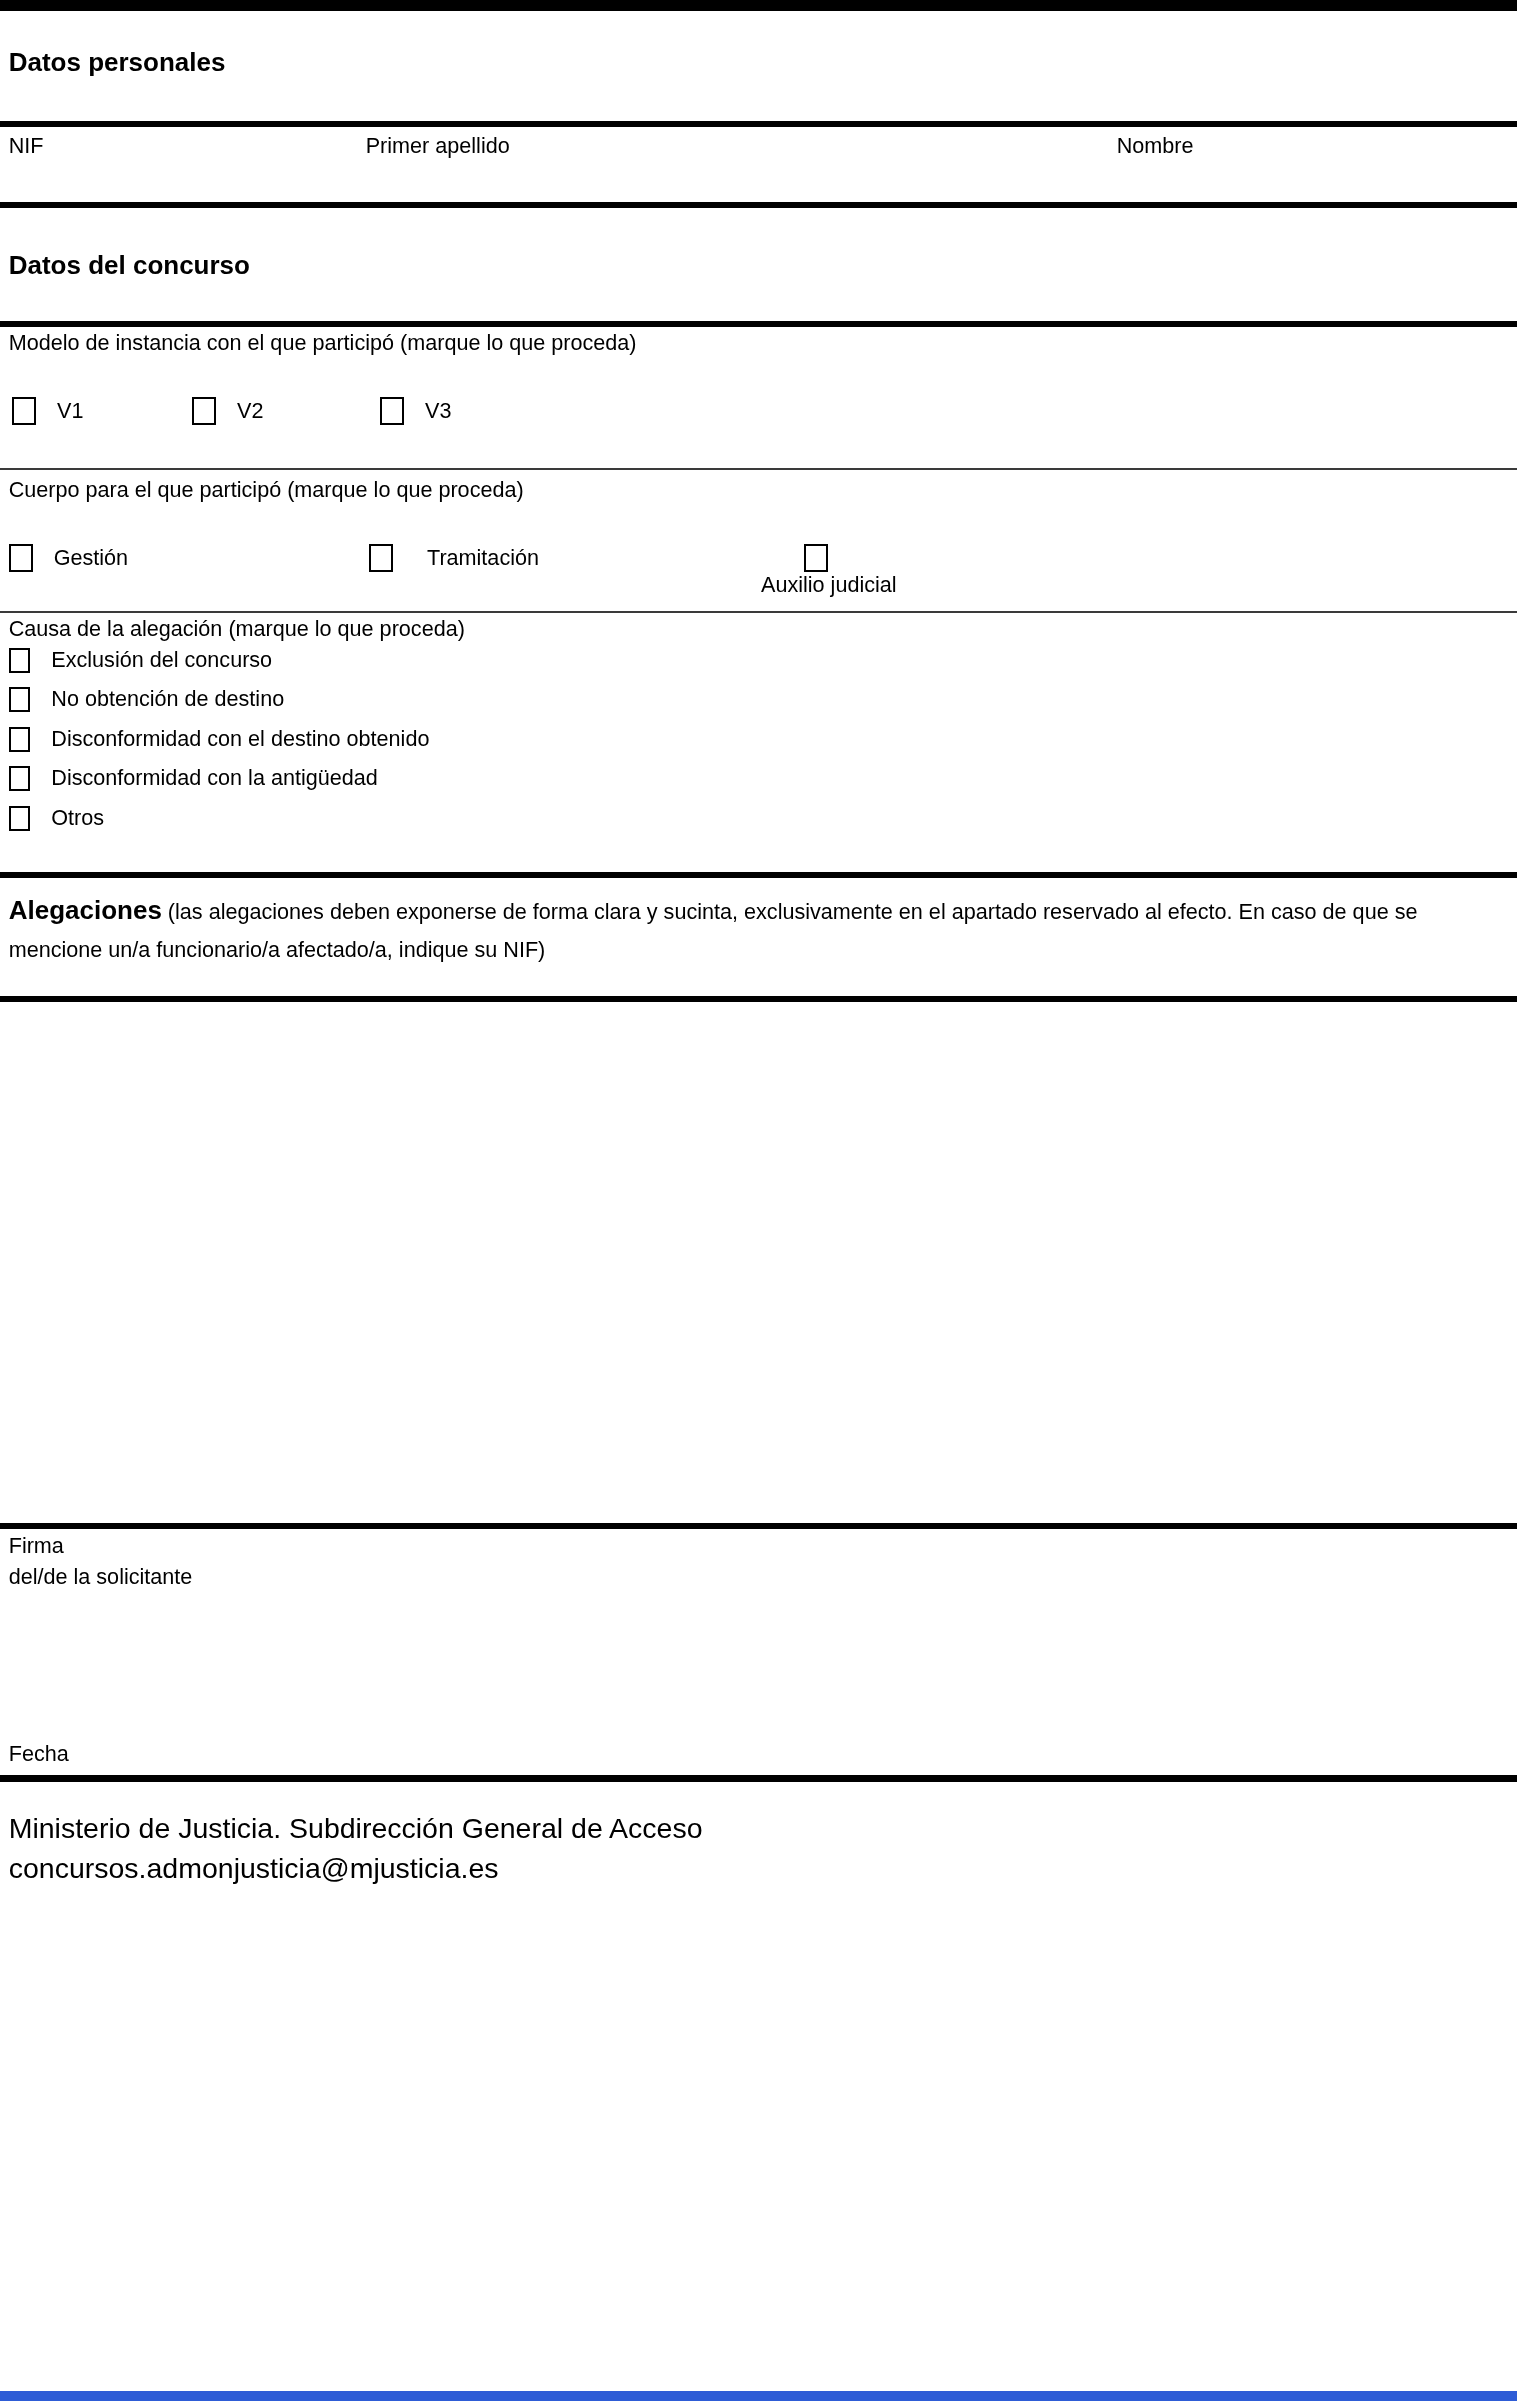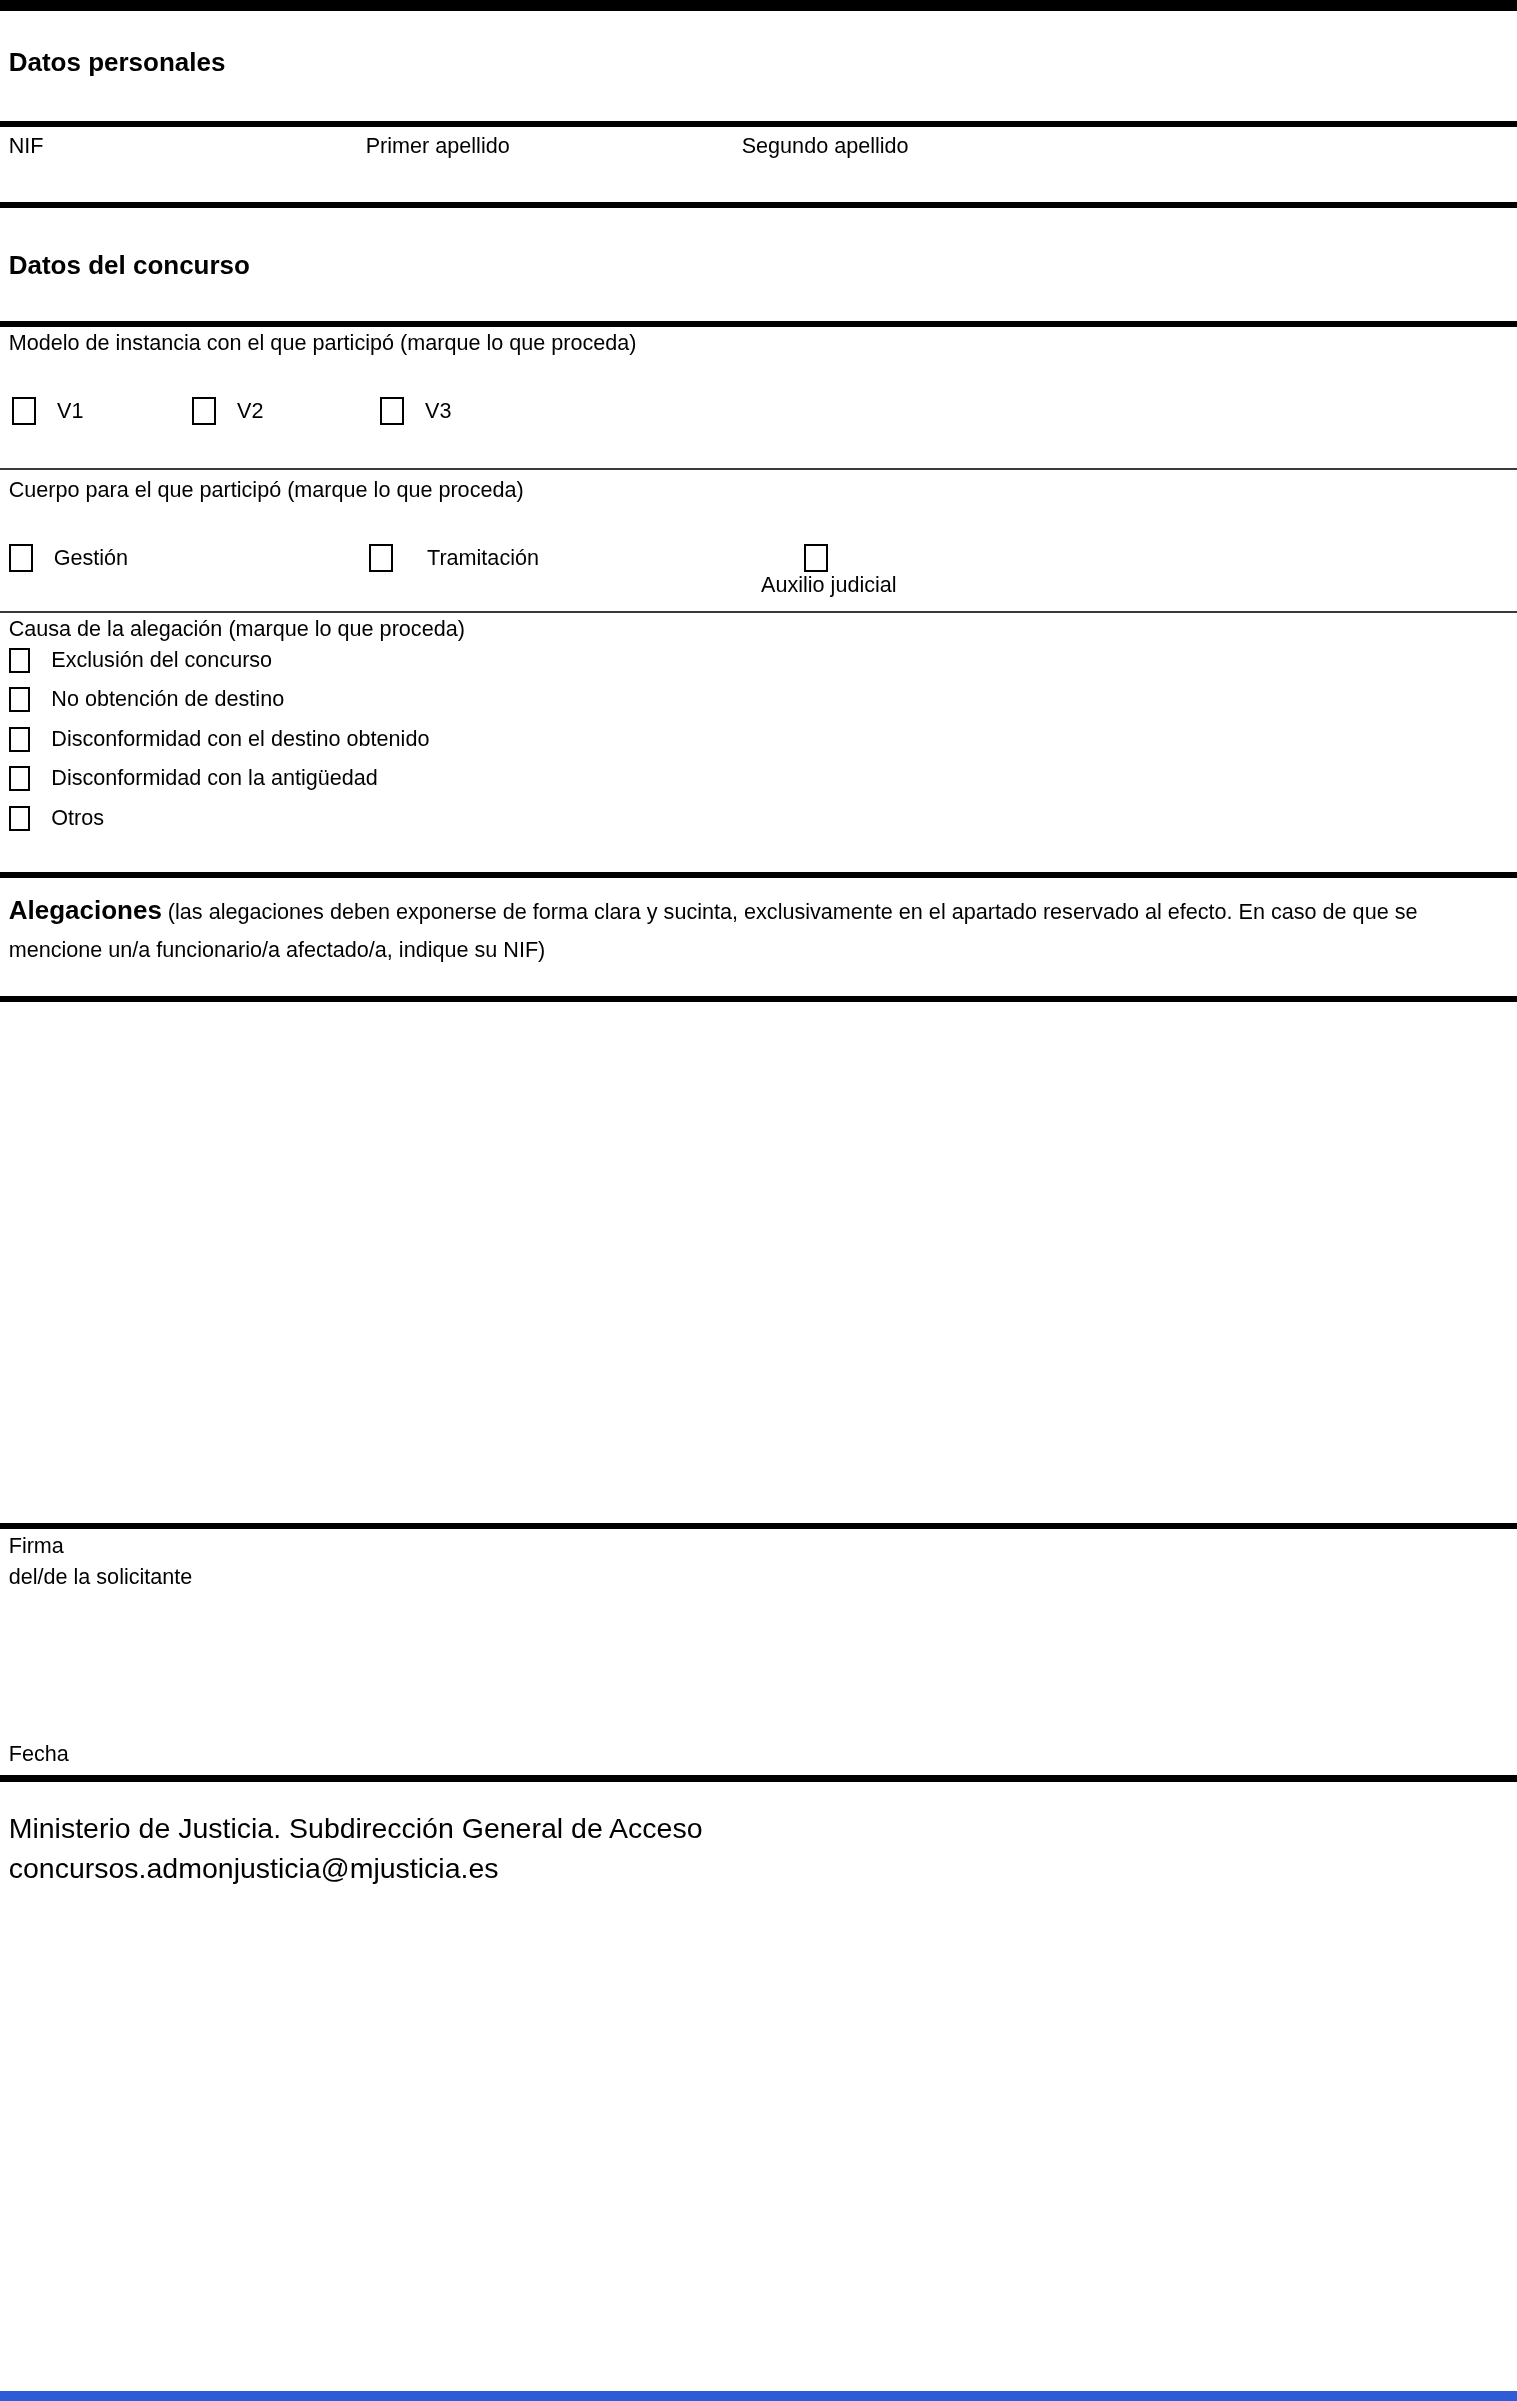--- a/index.html
+++ b/index.html
@@ -101,22 +101,22 @@
   <div class="h1" style="top:47px;">Datos personales</div>
 
   <div class="rule" style="top:121px;"></div>
 
   <div class="cell" style="left:0; width:357px;">
     <span class="cell-label">NIF</span>
   </div>
   <div class="cell" style="left:357px; width:375px;">
     <span class="cell-label">Primer apellido</span>
   </div>
-  <div class="cell" style="left:733px; width:375px;">
-    <span class="cell-label">Segundo apellido</span>
+  <div class="cell" style="left:1108px; width:409px;">
+    <span class="cell-label">Nombre</span>
   </div>
 
   <div class="rule" style="top:202px;"></div>
 
   <div class="h1" style="top:250px;">Datos del concurso</div>
 
   <div class="rule" style="top:321px;"></div>
 
   <div class="lbl" style="left:8.7px; top:330px;">Modelo de instancia con el que participó (marque lo que proceda)</div>
 

